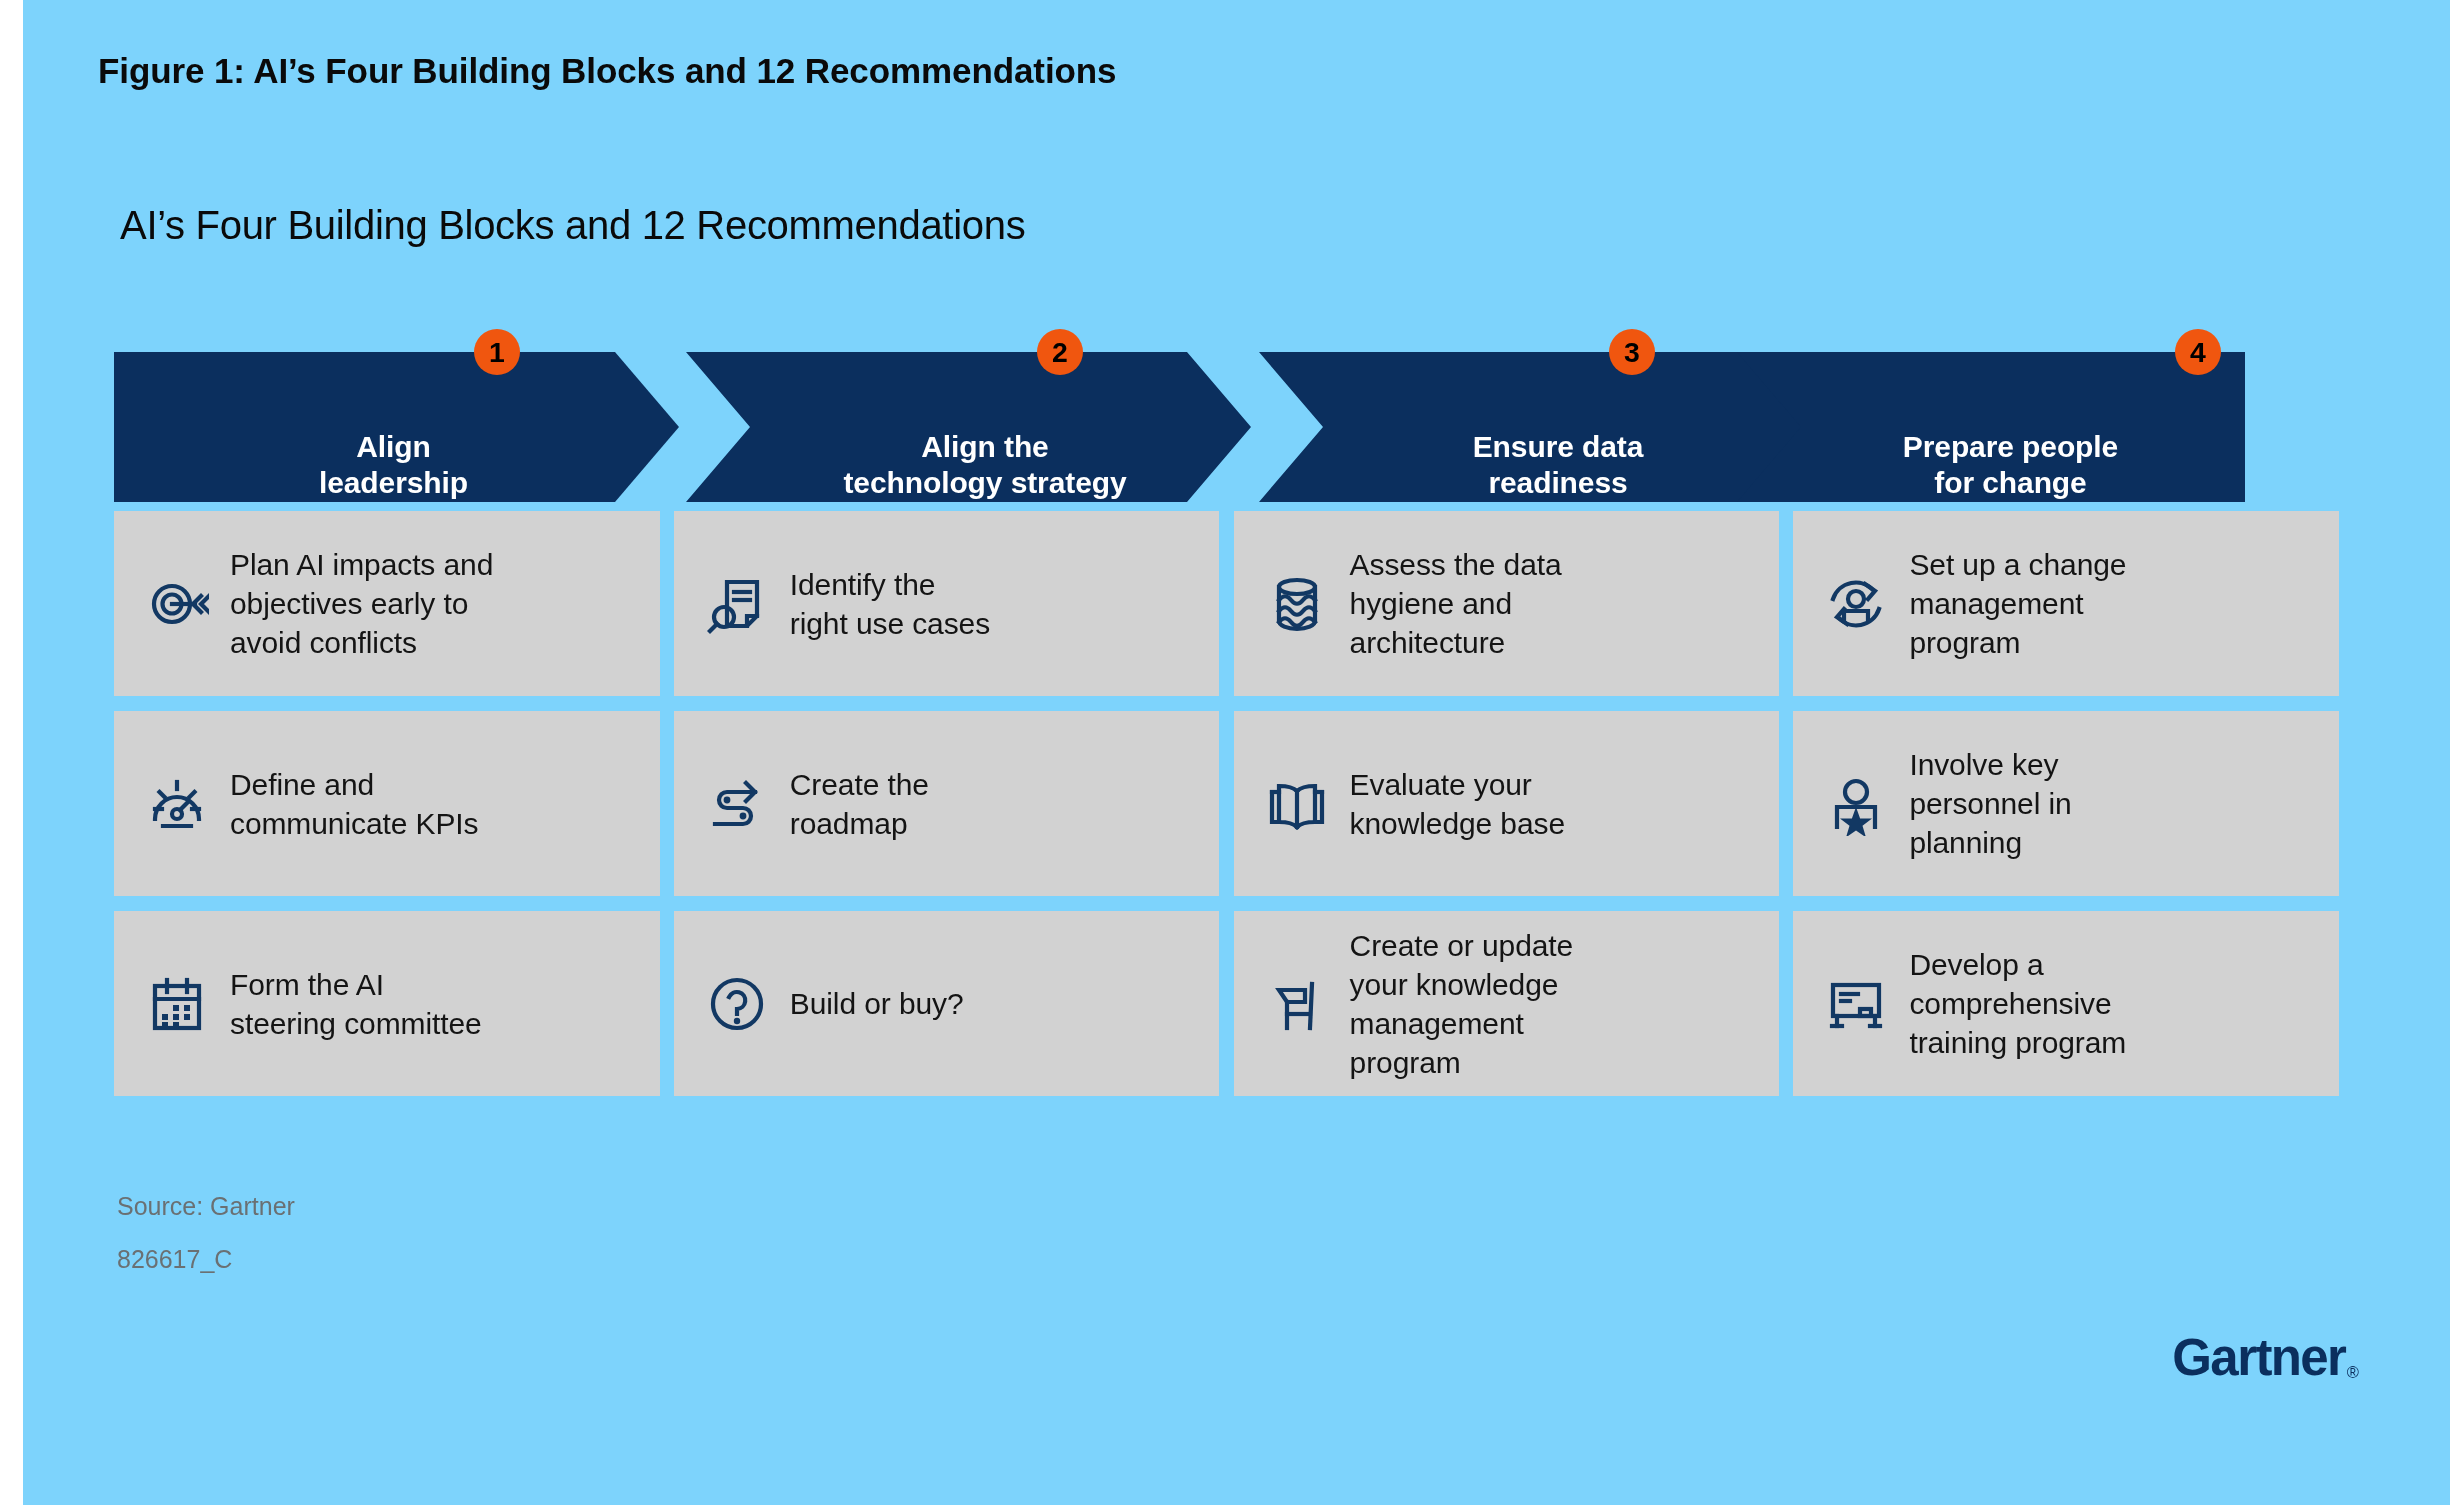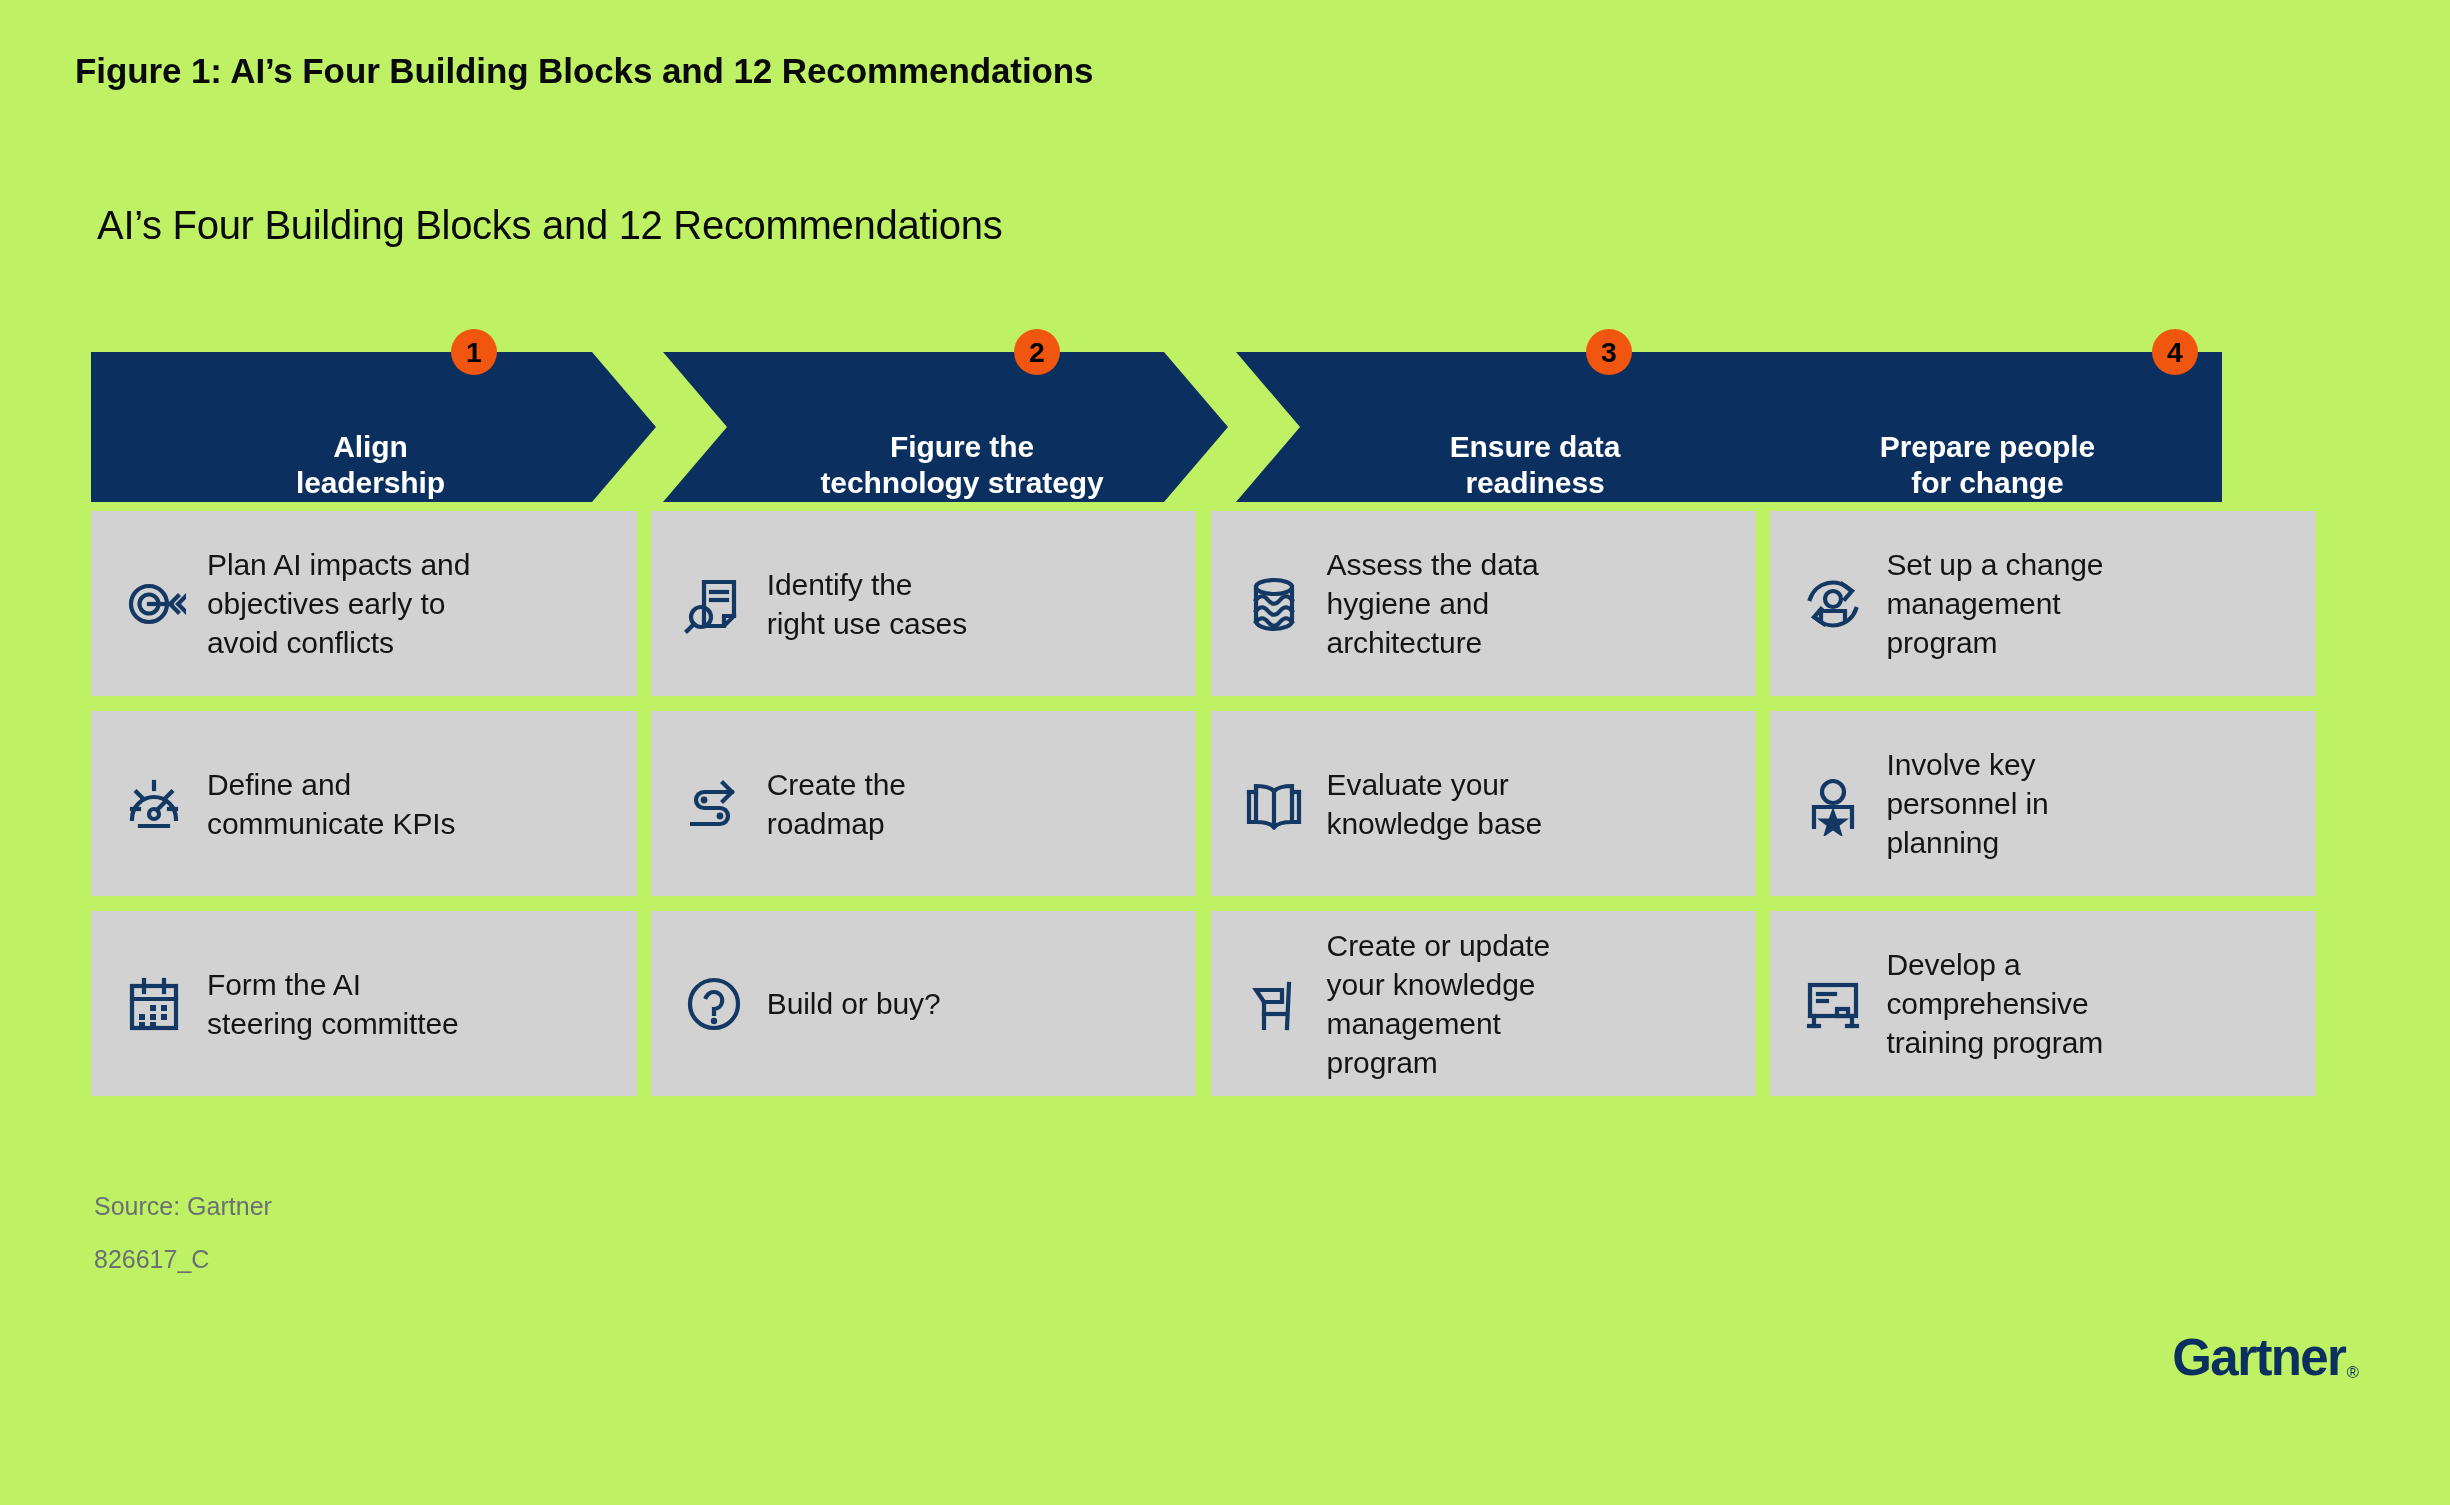--- a/index.html
+++ b/index.html
@@ -12,21 +12,22 @@
     height: 1506px;
     font-family: "Liberation Sans", sans-serif;
     -webkit-font-smoothing: antialiased;
     position: relative;
     overflow: hidden;
   }
 
   .page {
     position: absolute;
     inset: 0;
-    background: #bef264;
+    background: #7dd3fc;
+    margin-left: 23px;
   }
 
   
   .figure-caption {
     position: absolute;
     left: 75px;
     top: 51px;
     font-size: 35px;
     font-weight: bold;
     color: #0a0a0a;
@@ -229,21 +230,21 @@
 
   <div class="figure-body">
 
     <div class="banner-row">
 
       <div class="banner-seg s1">
         <div class="banner-label">Align
 leadership</div>
       </div>
       <div class="banner-seg s2">
-        <div class="banner-label">Figure the
+        <div class="banner-label">Align the
 technology strategy</div>
       </div>
       <div class="banner-seg s3">
         <div class="banner-label">Ensure data
 readiness</div>
       </div>
       <div class="banner-seg s4">
         <div class="banner-label">Prepare people
 for change</div>
       </div>

